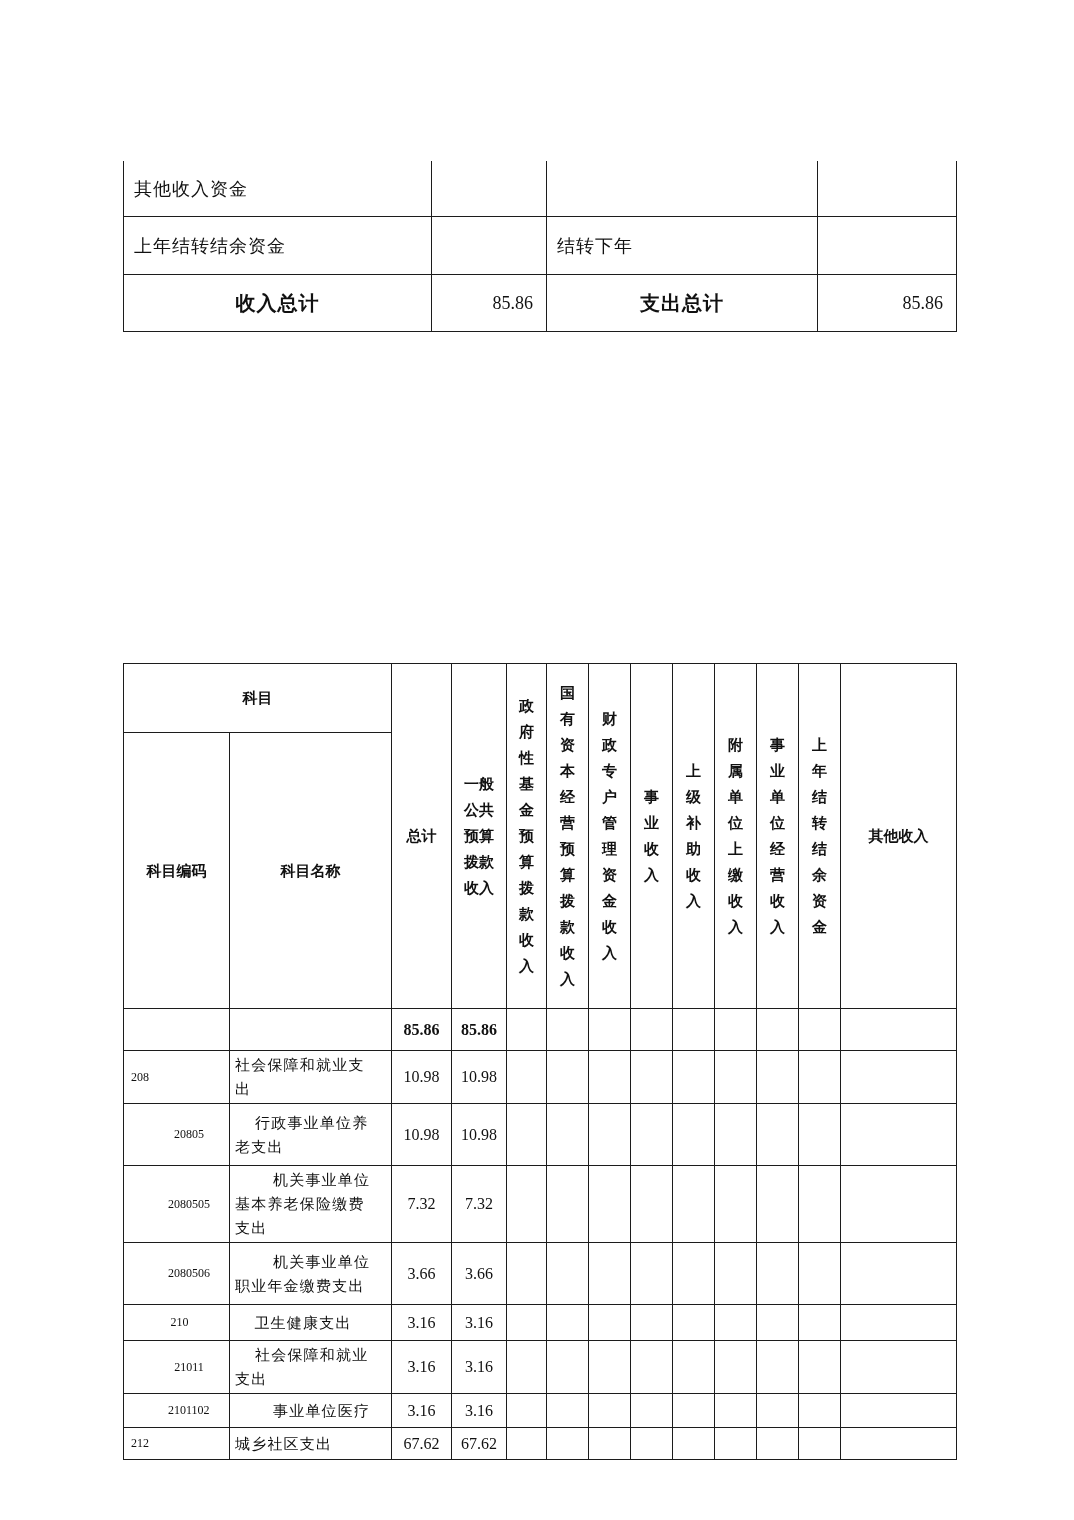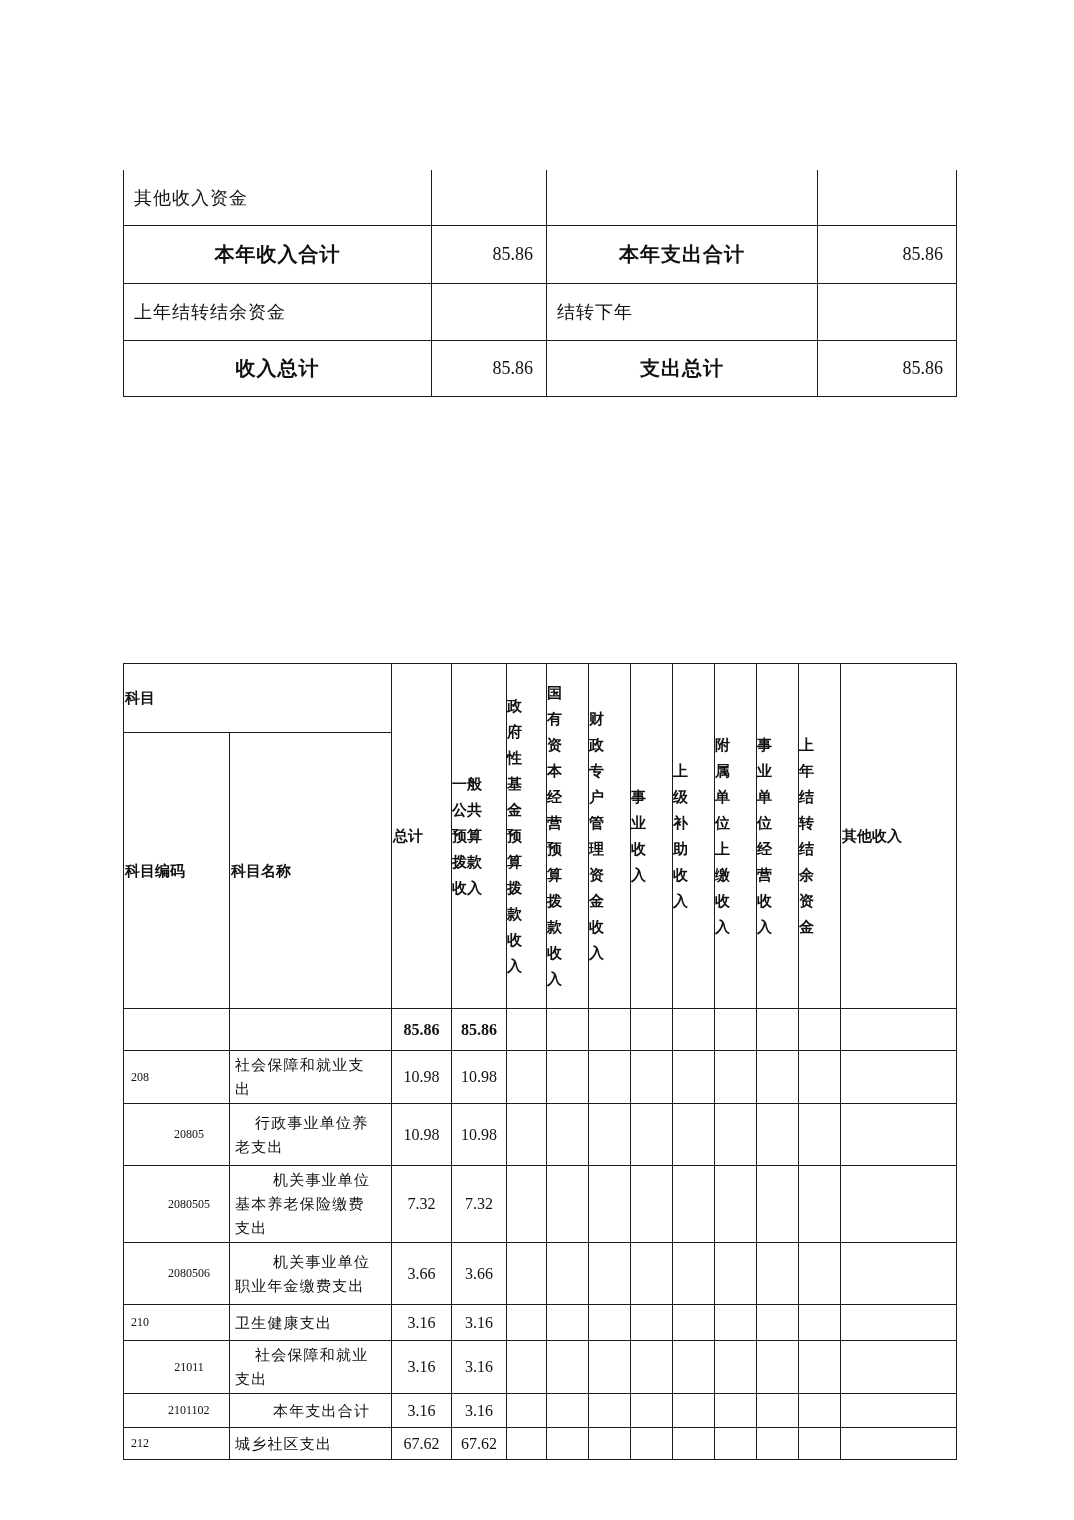--- a/index.html
+++ b/index.html
@@ -10,21 +10,21 @@
     background: #ffffff;
     color: #111;
     font-family: "Liberation Serif", serif;
     overflow: hidden;
   }
 
   
   .summary-table {
     position: absolute;
     left: 123px;
-    top: 170px;
+    top: 161px;
     width: 833px;
     border-collapse: collapse;
     table-layout: fixed;
   }
   .summary-table td {
     border: 1px solid #1c1c1c;
     font-size: 18px;
     letter-spacing: 1px;
     padding: 0 10px;
     vertical-align: middle;
@@ -73,21 +73,21 @@
   }
   .income-table th, .income-table td {
     border: 1px solid #1c1c1c;
     vertical-align: middle;
     overflow: hidden;
   }
   .income-table thead th {
     font-family: "Liberation Sans", sans-serif;
     font-weight: bold;
     font-size: 15px;
-    text-align: left;
+    text-align: center;
     background: #fff;
   }
   .income-table thead tr:nth-child(1) th.subject-group { height: 66px; }
   .income-table thead tr:nth-child(2) th { height: 273px; }
   .income-table th.vlabel {
     white-space: pre-line;
     line-height: 26px;
     word-break: keep-all;
     padding: 4px 0;
   }
@@ -95,21 +95,21 @@
 
   .income-table tbody td {
     font-family: "Liberation Serif", serif;
     font-size: 16px;
   }
   .income-table tbody tr:nth-child(1) td { height: 37px; }
   .income-table tbody tr:nth-child(2) td { height: 31px; }
   .income-table tbody tr:nth-child(3) td { height: 57px; }
   .income-table tbody tr:nth-child(4) td { height: 56px; }
   .income-table tbody tr:nth-child(5) td { height: 57px; }
-  .income-table tbody tr:nth-child(6) td { height: 31px; }
+  .income-table tbody tr:nth-child(6) td { height: 31px; text-align: center; }
   .income-table tbody tr:nth-child(7) td { height: 29px; }
   .income-table tbody tr:nth-child(8) td { height: 29px; }
   .income-table tbody tr:nth-child(9) td { height: 27px; }
 
   .income-table td.code { text-align: left; padding-left: 7px; font-size: 12px; }
   .income-table td.code.l2 { padding-left: 26px; text-align: center; }
   .income-table td.code.l3 { padding-left: 44px; }
   .income-table td.name {
     text-align: left;
     padding: 2px 20px 2px 5px;
@@ -133,26 +133,20 @@
         <col style="width:115px">
       <col style="width:271px">
         <col style="width:139px">
     </colgroup>
     <tbody>
         <tr class="sum-plain">
           <td class="lab">其他收入资金</td>
           <td class="val"></td>
           <td class="lab"></td>
           <td class="val"></td>
-        </tr>
-        <tr class="sum-bold">
-          <td class="lab">本年收入合计</td>
-          <td class="val">85.86</td>
-          <td class="lab">本年支出合计</td>
-          <td class="val">85.86</td>
         </tr>
         <tr class="sum-plain">
           <td class="lab">上年结转结余资金</td>
           <td class="val"></td>
           <td class="lab">结转下年</td>
           <td class="val"></td>
         </tr>
         <tr class="sum-bold">
           <td class="lab">收入总计</td>
           <td class="val">85.86</td>
@@ -364,21 +358,21 @@
           <td class="num"></td>
           <td class="num"></td>
           <td class="num"></td>
           <td class="num"></td>
           <td class="num"></td>
           <td class="num"></td>
           <td class="num"></td>
         </tr>
         <tr>
           <td class="code l3">2101102</td>
-          <td class="name l3">本年支出合计</td>
+          <td class="name l3">事业单位医疗</td>
           <td class="num">3.16</td>
           <td class="num">3.16</td>
           <td class="num"></td>
           <td class="num"></td>
           <td class="num"></td>
           <td class="num"></td>
           <td class="num"></td>
           <td class="num"></td>
           <td class="num"></td>
           <td class="num"></td>

